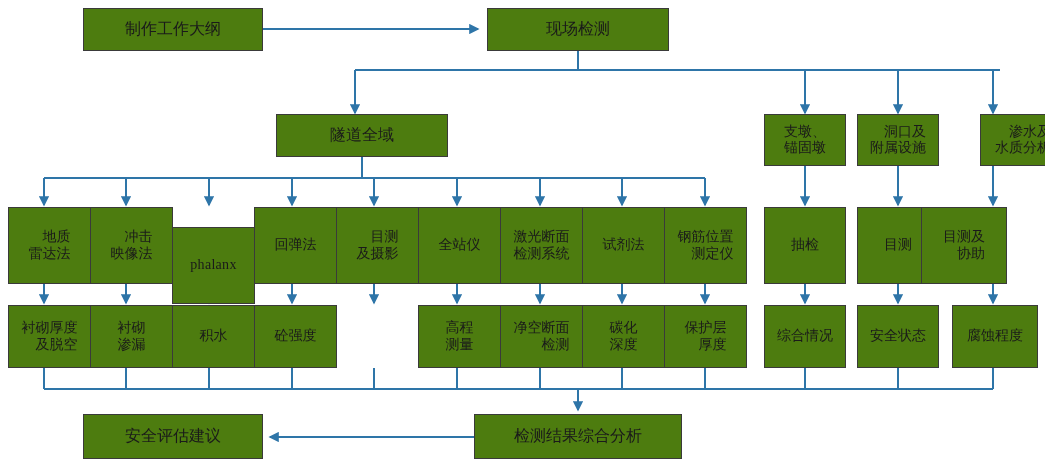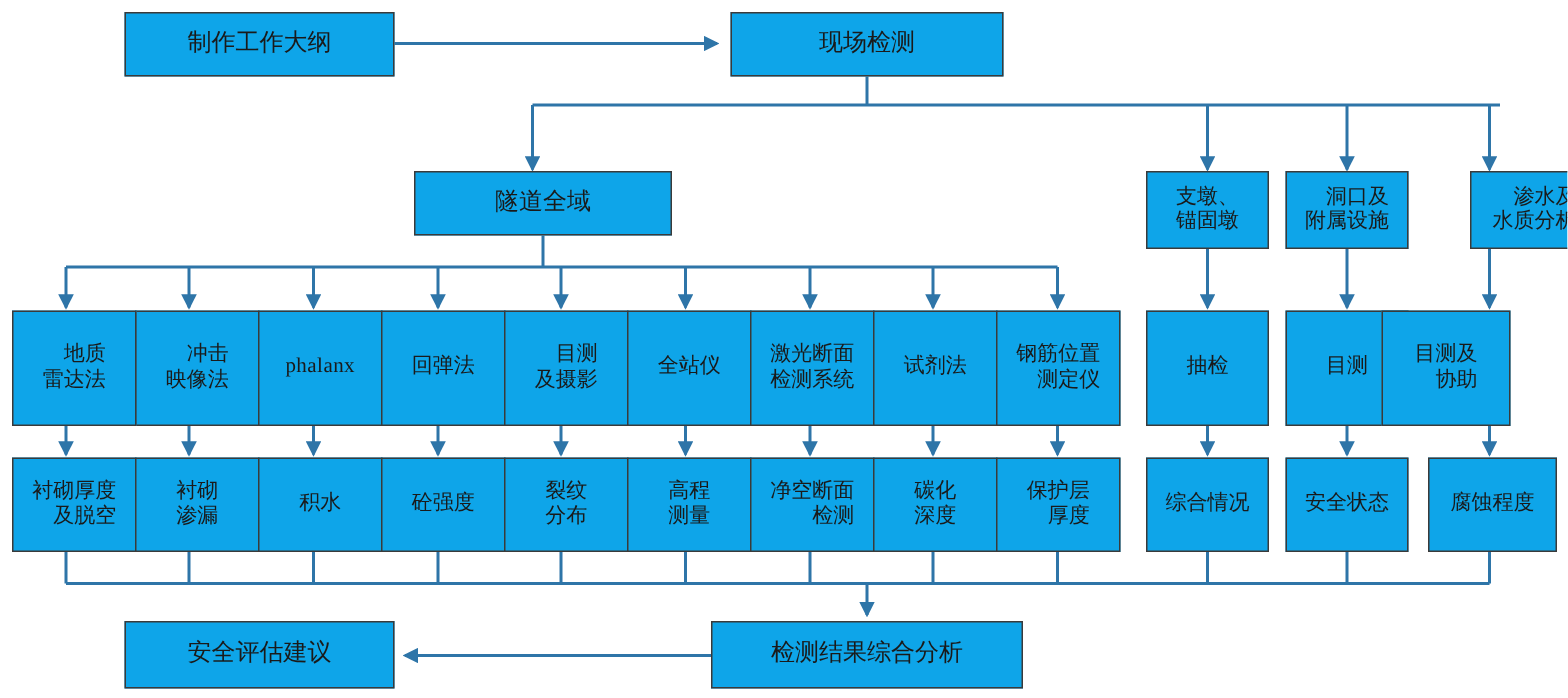--- a/index.html
+++ b/index.html
@@ -20,36 +20,36 @@
     left: 0;
     top: 0;
     width: 1045px;
     height: 465px;
     pointer-events: none;
   }
   .node {
     position: absolute;
     box-sizing: border-box;
     border: 1.4px solid #3a3a3a;
-    background: #0ea5e9;
+    background: #4d7c0f;
     display: flex;
     align-items: center;
     justify-content: center;
     text-align: center;
     line-height: 1.15;
     color: #1a1a1a;
     z-index: 2;
   }
   .node .lbl {
     display: block;
     white-space: pre-line;
   }
   .t-big { font-size: 16px; }
   .t-sm  { font-size: 14px; text-align: right; }
-  .latin { font-family: "Liberation Serif", "DejaVu Serif", serif; letter-spacing: .3px; }
+  .latin { font-family: "Liberation Serif", "DejaVu Serif", serif; letter-spacing: .3px; margin-top: 20px; }
 </style>
 </head>
 <body>
 
 <div id="canvas">
 
   <svg id="wires" viewBox="0 0 1045 465" xmlns="http://www.w3.org/2000/svg">
     <defs>
       <marker id="ah" viewBox="0 0 10 10" refX="8.5" refY="5" markerWidth="5.2" markerHeight="5.2" orient="auto-start-reverse">
         <path d="M 0 0 L 10 5 L 0 10 z" fill="#2e75a8"></path>
@@ -194,24 +194,20 @@
   <div class="node t-sm" style="left:90px; top:305px; width:83px; height:63px;">
     <span class="lbl">衬砌
 渗漏</span>
   </div>
   <div class="node t-sm" style="left:172px; top:305px; width:83px; height:63px;">
     <span class="lbl">积水</span>
   </div>
   <div class="node t-sm" style="left:254px; top:305px; width:83px; height:63px;">
     <span class="lbl">砼强度</span>
   </div>
-  <div class="node t-sm" style="left:336px; top:305px; width:83px; height:63px;">
-    <span class="lbl">裂纹
-分布</span>
-  </div>
   <div class="node t-sm" style="left:418px; top:305px; width:83px; height:63px;">
     <span class="lbl">高程
 测量</span>
   </div>
   <div class="node t-sm" style="left:500px; top:305px; width:83px; height:63px;">
     <span class="lbl">净空断面
 检测</span>
   </div>
   <div class="node t-sm" style="left:582px; top:305px; width:83px; height:63px;">
     <span class="lbl">碳化

